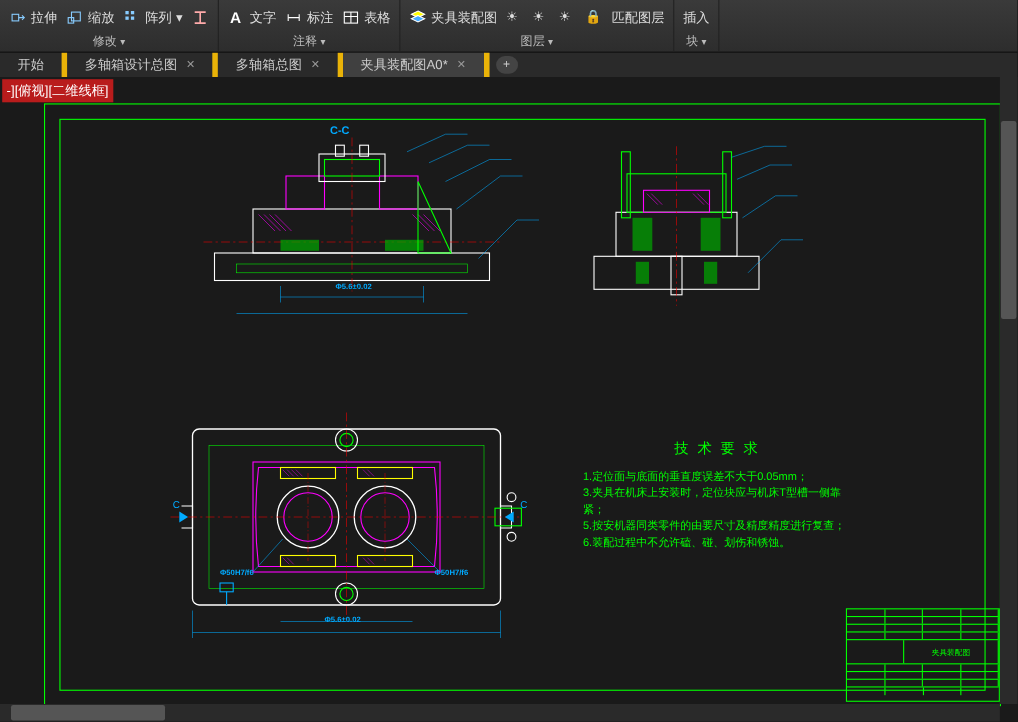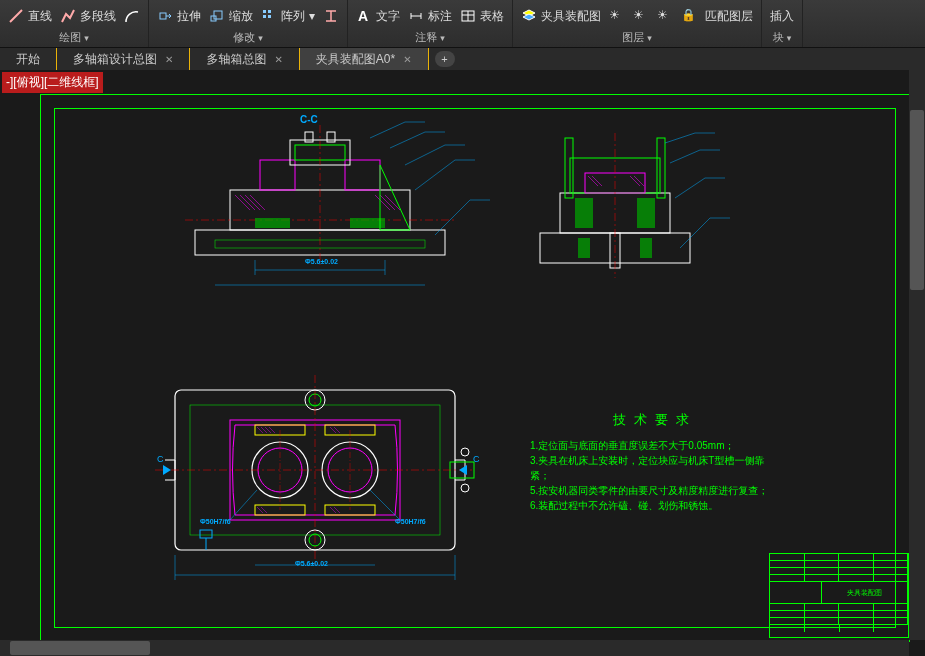--- a/index.html
+++ b/index.html
@@ -66,21 +66,21 @@
       align-items: center;
     }
     .tab {
       padding: 3px 16px;
       color: #ccc;
       cursor: pointer;
       display: flex;
       align-items: center;
       gap: 8px;
       font-size: 12px;
-      border-right: 1px solid #eab308;
+      border-right: 5px solid #eab308;
     }
     .tab.active {
       background: #404040;
     }
     .tab-close {
       font-size: 10px;
       color: #999;
     }
     .tab-new {
       width: 20px;
@@ -127,21 +127,21 @@
     }
     .section-label {
       position: absolute;
       color: #0af;
       font-size: 10px;
       font-weight: bold;
     }
     .tech-req {
       position: absolute;
       left: 530px;
-      top: 340px;
+      top: 328px;
       width: 250px;
       color: #0f0;
       font-size: 10px;
       line-height: 1.5;
     }
     .tech-req-title {
       text-align: center;
       font-size: 13px;
       letter-spacing: 8px;
       margin-bottom: 8px;
@@ -205,48 +205,20 @@
     
     .svg-draw {
       position: absolute;
       left: 0; top: 0;
     }
   </style>
 </head>
 <body>
 
 <div class="ribbon">
-  <div class="ribbon-group">
-    <div class="ribbon-btns">
-      <span class="ribbon-btn">
-        <span class="small-icon">
-          <svg viewBox="0 0 16 16">
-              <line x1="2" y1="14" x2="14" y2="2" stroke="#faa" stroke-width="2"></line>
-            </svg>
-        </span>
-        <span>直线</span>
-      </span>
-      <span class="ribbon-btn">
-        <span class="small-icon">
-          <svg viewBox="0 0 16 16">
-              <polyline points="2,14 6,6 10,10 14,2" stroke="#faa" fill="none" stroke-width="2"></polyline>
-            </svg>
-        </span>
-        <span>多段线</span>
-      </span>
-      <span class="ribbon-btn">
-        <span class="small-icon">
-          <svg viewBox="0 0 16 16">
-              <path d="M2 14 A 10 10 0 0 1 14 4" stroke="#fff" fill="none" stroke-width="1.5"></path>
-            </svg>
-        </span>
-      </span>
-    </div>
-    <div class="ribbon-label">绘图</div>
-  </div>
 
   <div class="ribbon-group">
     <div class="ribbon-btns">
       <span class="ribbon-btn">
         <span class="small-icon">
           <svg viewBox="0 0 16 16">
               <rect x="3" y="5" width="6" height="6" fill="none" stroke="#8cf"></rect>
               <path d="M9 8 L14 8" stroke="#8cf"></path>
               <path d="M12 6 L14 8 L12 10" stroke="#8cf" fill="none"></path>
             </svg>

